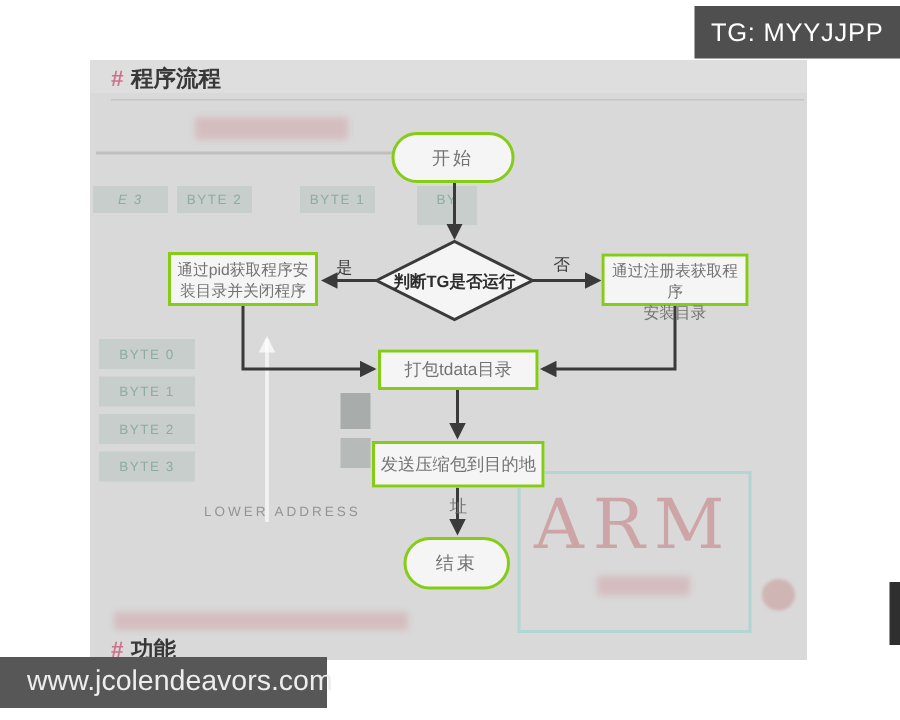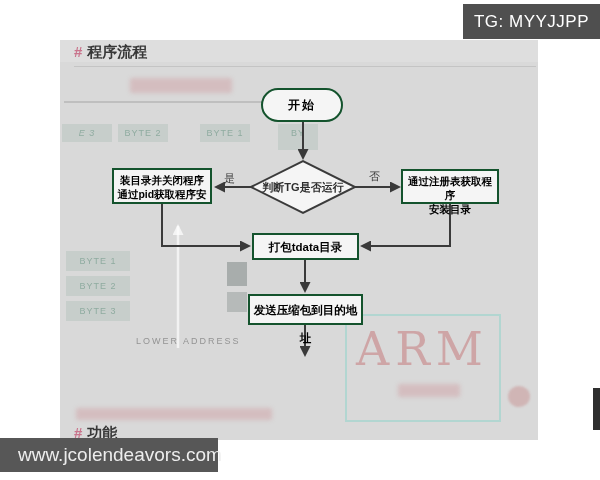--- a/index.html
+++ b/index.html
@@ -57,22 +57,22 @@
   .arm-sub{left:338px;top:344px;width:62px;height:13px;}
   .red-dot{left:448px;top:346px;width:22px;height:21px;border-radius:50%;
     background:rgba(188,90,90,0.28);filter:blur(1px);}
   .dark-chip{background:rgba(42,62,58,0.28);}
   .top-red-text{left:70px;top:38px;width:102px;height:15px;}
   .feat-red-text{left:16px;top:368px;width:196px;height:12px;}
 
   
   svg.connectors{position:absolute;left:0;top:0;width:600px;height:480px;z-index:3;pointer-events:none;}
   .node{
-    position:absolute;z-index:4;background:#f5f5f5;border:2px solid #14532d;
-    color:#000000;text-align:center;box-sizing:border-box;font-weight:bold;
+    position:absolute;z-index:4;background:#f5f5f5;border:2px solid #84cc16;
+    color:#737373;text-align:center;box-sizing:border-box;
   }
   .terminator{border-radius:18px;font-size:12px;letter-spacing:2px;}
   .n-start{left:261px;top:88px;width:82px;height:34px;line-height:30px;}
   .n-end{left:269px;top:358px;width:71px;height:35px;line-height:31px;}
   .n-left{left:112px;top:168px;width:100px;height:36px;font-size:10.5px;line-height:14px;padding-top:3px;}
   .n-right{left:401px;top:169px;width:98px;height:35px;font-size:10.5px;line-height:14px;padding-top:3px;}
   .n-package{left:252px;top:233px;width:107px;height:27px;font-size:11.5px;line-height:24px;}
   .n-send{left:248px;top:294px;width:115px;height:31px;font-size:11.5px;line-height:28px;}
   .decision-text{
     position:absolute;left:251px;top:180px;width:104px;z-index:4;
@@ -102,20 +102,21 @@
   <div class="content">
 
     <div class="bg blur-red top-red-text"></div>
     <div class="bg bg-hline"></div>
 
     <div class="bg byte-box" style="left:2px;top:84px;width:50px;height:18px;font-style:italic;">E 3</div>
     <div class="bg byte-box" style="left:58px;top:84px;width:50px;height:18px;">BYTE 2</div>
     <div class="bg byte-box" style="left:140px;top:84px;width:50px;height:18px;">BYTE 1</div>
     <div class="bg byte-box" style="left:218px;top:84px;width:40px;height:26px;">BY</div>
 
+    <div class="bg byte-box col-box" style="top:186px;">BYTE 0</div>
     <div class="bg byte-box col-box" style="top:211px;">BYTE 1</div>
     <div class="bg byte-box col-box" style="top:236px;">BYTE 2</div>
     <div class="bg byte-box col-box" style="top:261px;">BYTE 3</div>
 
     <div class="bg lower-address">LOWER ADDRESS</div>
 
     <div class="bg dark-chip" style="left:167px;top:222px;width:20px;height:24px;"></div>
     <div class="bg dark-chip" style="left:167px;top:252px;width:20px;height:20px;opacity:.7;"></div>
 
     <div class="bg arm-frame"></div>
@@ -158,30 +159,31 @@
     <polygon points="251,187 303,161 355,187 303,213" fill="#f5f5f5" stroke="#3a3a3a" stroke-width="2"></polygon>
   </svg>
 
   <div class="node terminator n-start">开始</div>
 
   <div class="decision-text">判断TG是否运行</div>
   <div class="branch-label lbl-yes">是</div>
   <div class="branch-label lbl-no">否</div>
 
   <div class="node n-left">
+    <div>通过pid获取程序安</div>
     <div>装目录并关闭程序</div>
-    <div>通过pid获取程序安</div>
   </div>
 
   <div class="node n-right">
     <div>通过注册表获取程序</div>
     <div>安装目录</div>
   </div>
 
   <div class="node n-package">打包tdata目录</div>
 
   <div class="node n-send">发送压缩包到目的地址</div>
 
+  <div class="node terminator n-end">结束</div>
 
   <div class="edge-bar"></div>
 
   <div class="site-watermark">www.jcolendeavors.com</div>
 </div>
 
 </body></html>

